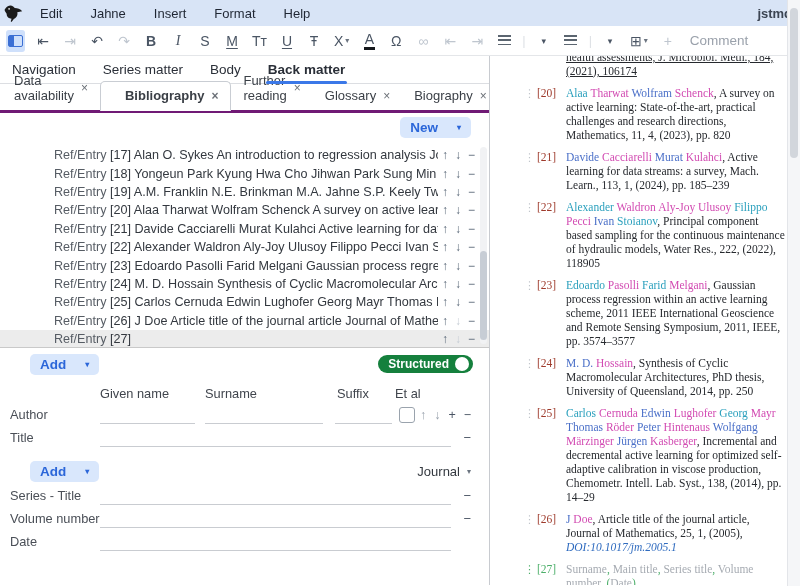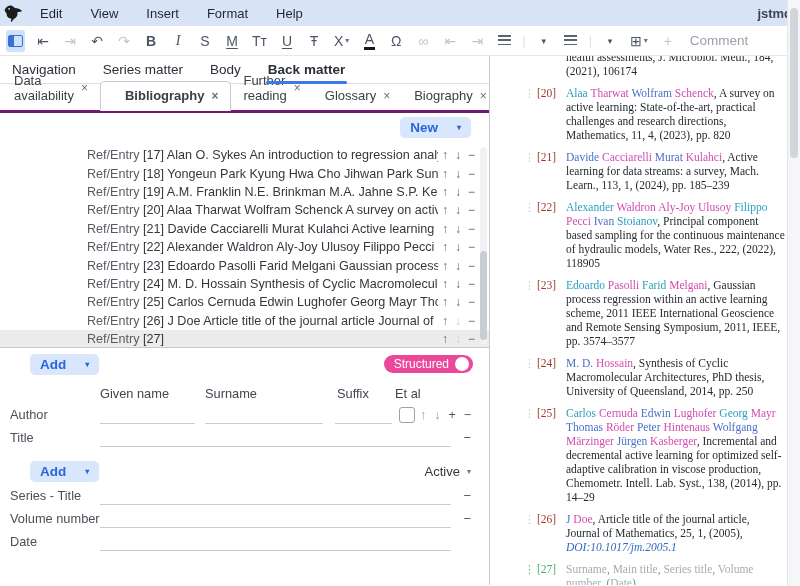--- a/index.html
+++ b/index.html
@@ -47,33 +47,33 @@
   .sec-tab.sel { font-weight:700; background:#fff; border:1px solid #c9cdd3; border-bottom:1px solid #fff; border-radius:5px 5px 0 0; margin-bottom:-1px;padding-left:24px; }
 
   
   .new-row { height:31px; position:relative; }
   .btn-blue { display:inline-flex; align-items:center; gap:17px; background:#d9e7fc; color:#2b66d9; font-weight:700; font-size:13.5px; padding:3px 10px; border-radius:5px; cursor:default; }
   .btn-blue .caret { color:#2b66d9; }
   .new-btn { position:absolute; right:18px; top:4px; }
 
   
   .ref-list { height:204px; position:relative; overflow:hidden; padding-top:2px; border-bottom:1px solid #c9c9c9; }
-  .ref-row { display:flex; align-items:center; height:18.4px; padding:0 14px 0 87px; font-size:12.6px; }
+  .ref-row { display:flex; align-items:center; height:18.4px; padding:0 14px 0 54px; font-size:12.6px; }
   .ref-row.selected { background:#ececec; }
   .ref-label { flex:none; width:56px; color:#565c64; }
   .ref-text { flex:1; white-space:nowrap; overflow:hidden; color:#33383f; }
   .ref-actions { flex:none; display:flex; gap:7px; margin-left:4px; color:#5a6878; font-size:12px; align-items:center; }
   .ref-actions .dis { color:#c6cdd5; }
   .list-scroll { position:absolute; right:2px; top:3px; bottom:3px; width:7px; background:#f1f2f4; border-radius:4px; }
   .list-thumb { position:absolute; right:0; width:7px; top:53%; height:45%; background:#c7cdd5; border-radius:4px; }
 
   
   .form1 { padding:6px 18px 0 10px; position:relative; }
   .add-btn { margin-left:20px; }
-  .toggle-pill { position:absolute; right:16px; top:7px; display:inline-flex; align-items:flex-start; background:#ec4899; color:#fff; font-size:12px; border-radius:10px; padding:2px 4px 2px 10px; gap:6px; }
+  .toggle-pill { position:absolute; right:16px; top:7px; display:inline-flex; align-items:flex-start; background:#15803d; color:#fff; font-size:12px; border-radius:10px; padding:2px 4px 2px 10px; gap:6px;font-weight:bold; }
   .toggle-knob { width:14px; height:14px; border-radius:50%; background:#fff; }
   .hdr-row { display:flex; margin:11px 0 2px; padding-left:90px; font-size:12.8px; color:#40454d; }
   .hdr-row .h0 { width:105px; } .hdr-row .h1 { width:132px; } .hdr-row .h2 { width:58px; } .hdr-row .h3 { width:auto; }
   .f-row { display:flex; align-items:flex-end; margin-top:6px; }
   .f-label { flex:none; width:90px; font-size:12.8px; color:#4a4f57; padding-bottom:2px; }
   .u-input { border-bottom:1px solid #c9ccd1; height:17px; }
   .w-given { width:95px; margin-right:10px; } .w-sur { width:118px; margin-right:12px; } .w-suf { width:57px; margin-right:7px; }
   .etal-box { width:16px; height:16px; border:1.5px solid #9aa3ad; border-radius:3px; margin-bottom:1px; }
   .row-icons { margin-left:auto; display:flex; gap:8px; font-size:12.5px; color:#4a5564; align-items:center; padding-bottom:2px; }
   .row-icons .mut { color:#9aa3ae; }
@@ -84,42 +84,42 @@
   .form2-head { display:flex; align-items:center; }
   .journal-dd { margin-left:auto; font-size:13px; color:#33383f; display:flex; align-items:center; gap:5px; cursor:default; }
 
   
   .bib { font-family:"Liberation Serif", serif; font-size:11.5px; line-height:14px; color:#26292e; padding:0 14px 0 34px; margin-top:-6px; }
   .bib-entry { display:flex; margin-bottom:8px; }
   .bib-handle { flex:none; width:13px; color:#c0c5cb; font-size:11px; line-height:14px; cursor:grab; }
   .bib-num { flex:none; width:29px; color:#9e3a2b; }
   .bib-body { flex:1; }
   .bib-entry.green .bib-num, .bib-entry.green .bib-handle { color:#4daf6a; }
-  .bib-entry.partial { padding-left:42px; }
+  .bib-entry.partial { padding-left:42px;text-decoration:underline; }
   .seg-p { color:#26292e; } .seg-g { color:#2ba0bd; } .seg-b { color:#4a6fc8; } .seg-m { color:#d24bb2; }
   .seg-link { color:#2f6bbf;font-style:italic; } .seg-ph { color:#a6abb2; } .seg-gr { color:#4daf6a; }
 
   .win-scroll { position:absolute; right:0; top:0; bottom:0; width:13px; background:#f5f6f8; border-left:1px solid #e3e5e9; }
   .win-thumb { position:absolute; left:2px; right:2px; top:8px; height:150px; background:#d2d6dc; border-radius:5px; }
 </style>
 </head>
 <body>
 
 <div class="app">
 
   <div class="menubar">
     <span class="logo">
       <svg width="20" height="18" viewBox="0 0 24 22">
         <path d="M2 5c2-3 6-4 9-2l2 2c3 0 7 1 9 4l-6 1c1 3-1 7-4 8l-3 4-1-1 1-3c-3 0-6-2-6-6L1 9C0 7 1 6 2 5z" fill="#1b1b1b"></path>
         <circle cx="6" cy="6" r="1" fill="#fff"></circle>
       </svg>
     </span>
     <span id="menu-items" style="display:flex">
         <span class="menu-item">Edit</span>
-        <span class="menu-item">View</span>
+        <span class="menu-item">Jahne</span>
         <span class="menu-item">Insert</span>
         <span class="menu-item">Format</span>
         <span class="menu-item">Help</span>
       </span>
     <span class="filename">jstmdo</span>
   </div>
 
   <div class="toolbar" id="toolbar">
 
   <span class="tb-btn active">
@@ -388,21 +388,21 @@
         </div>
       </div>
 
       <div class="form2">
         <div class="form2-head">
           <span class="btn-blue add-btn">
             <span>Add</span>
             <span class="caret">▾</span>
           </span>
           <span class="journal-dd">
-            <span>Active</span>
+            <span>Journal</span>
             <span class="caret">▾</span>
           </span>
         </div>
         <div id="journal-fields">
             <div class="f-row">
               <span class="f-label">Series - Title</span>
               <span class="u-input u-flex"></span>
               <span class="minus-end">−</span>
             </div>
             <div class="f-row">

